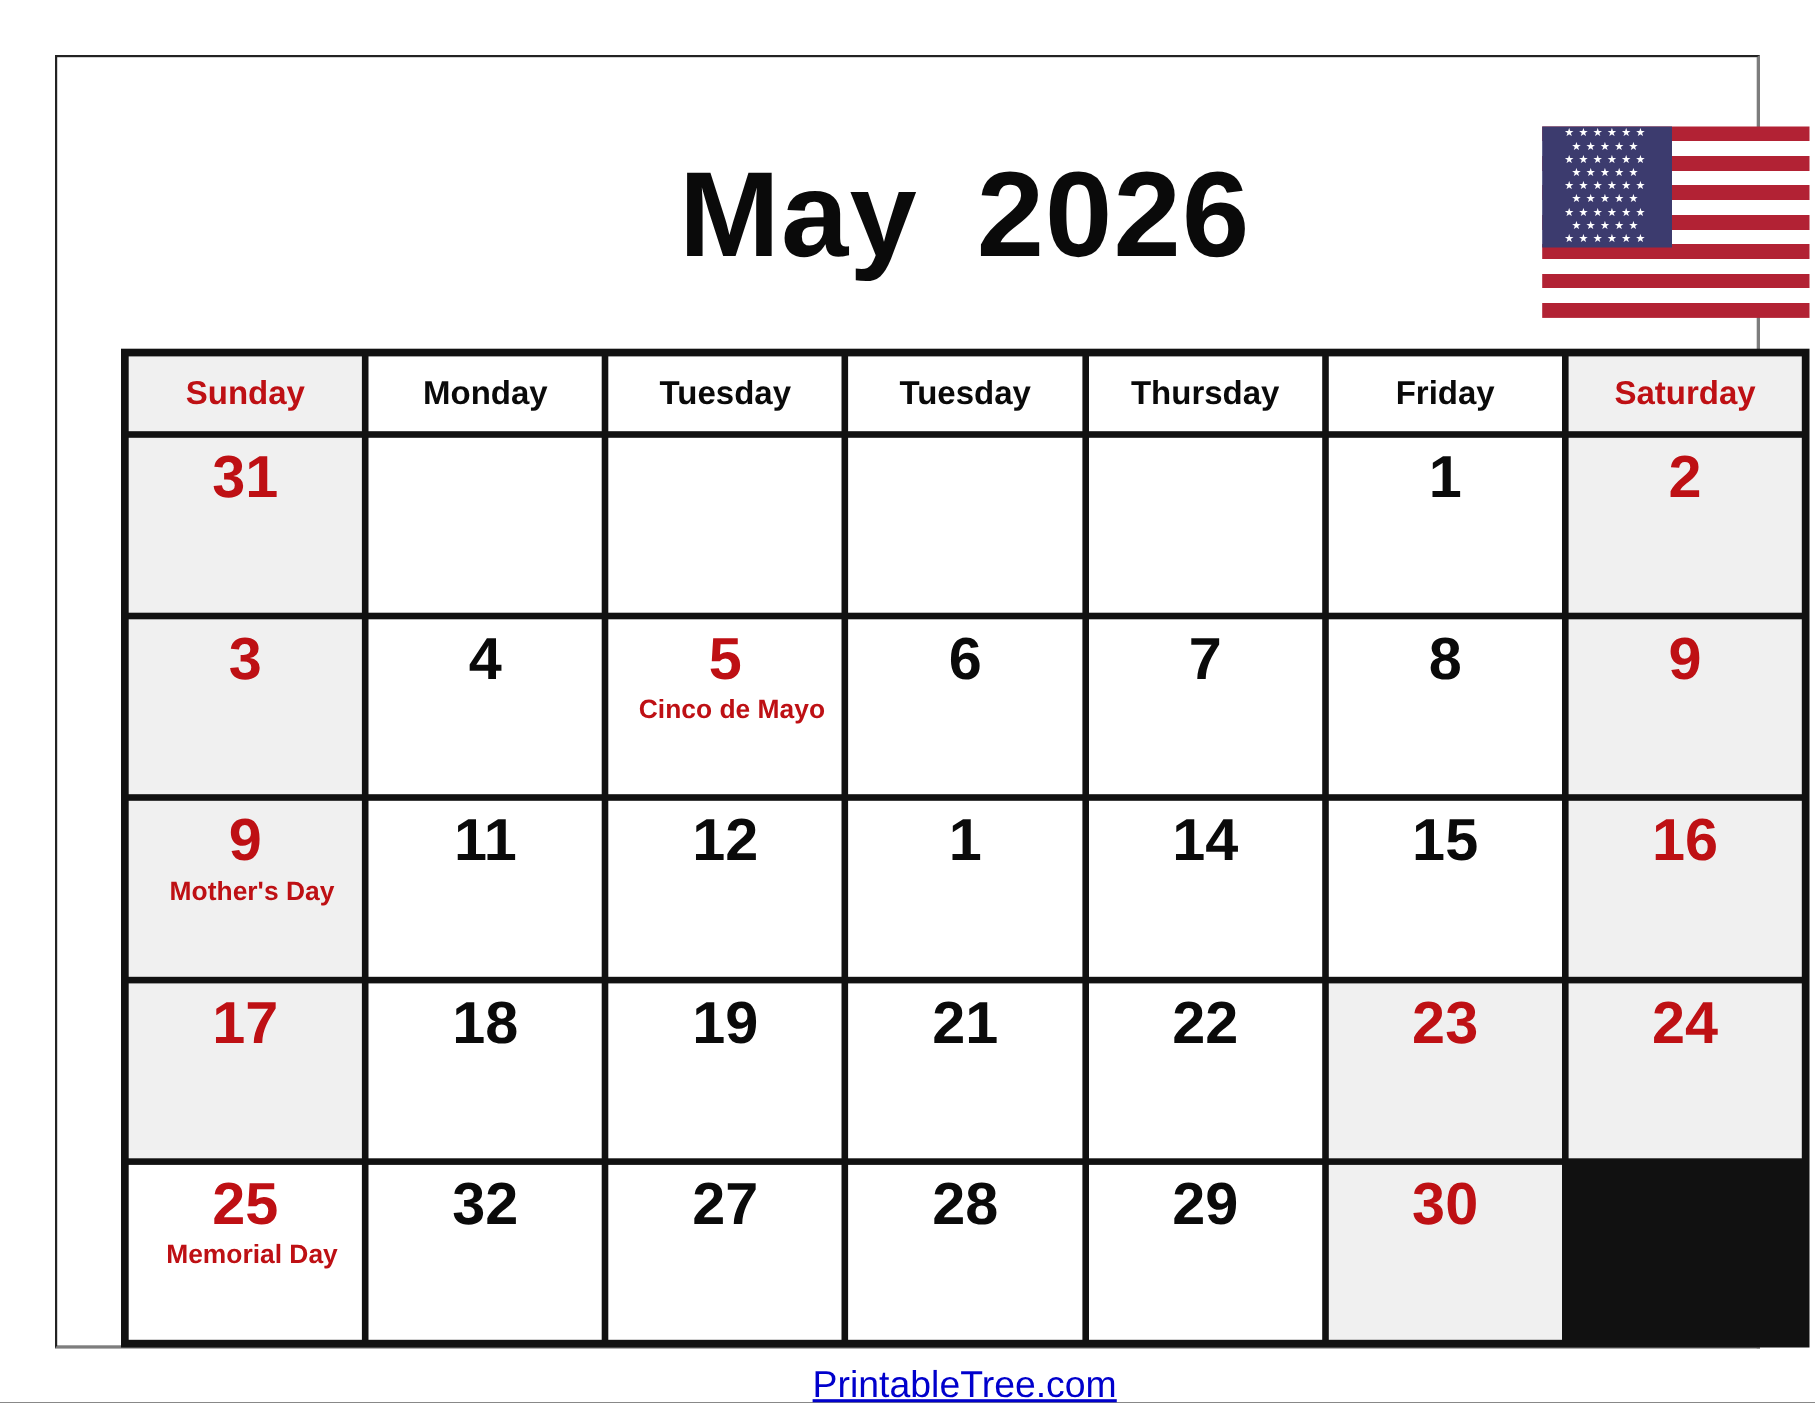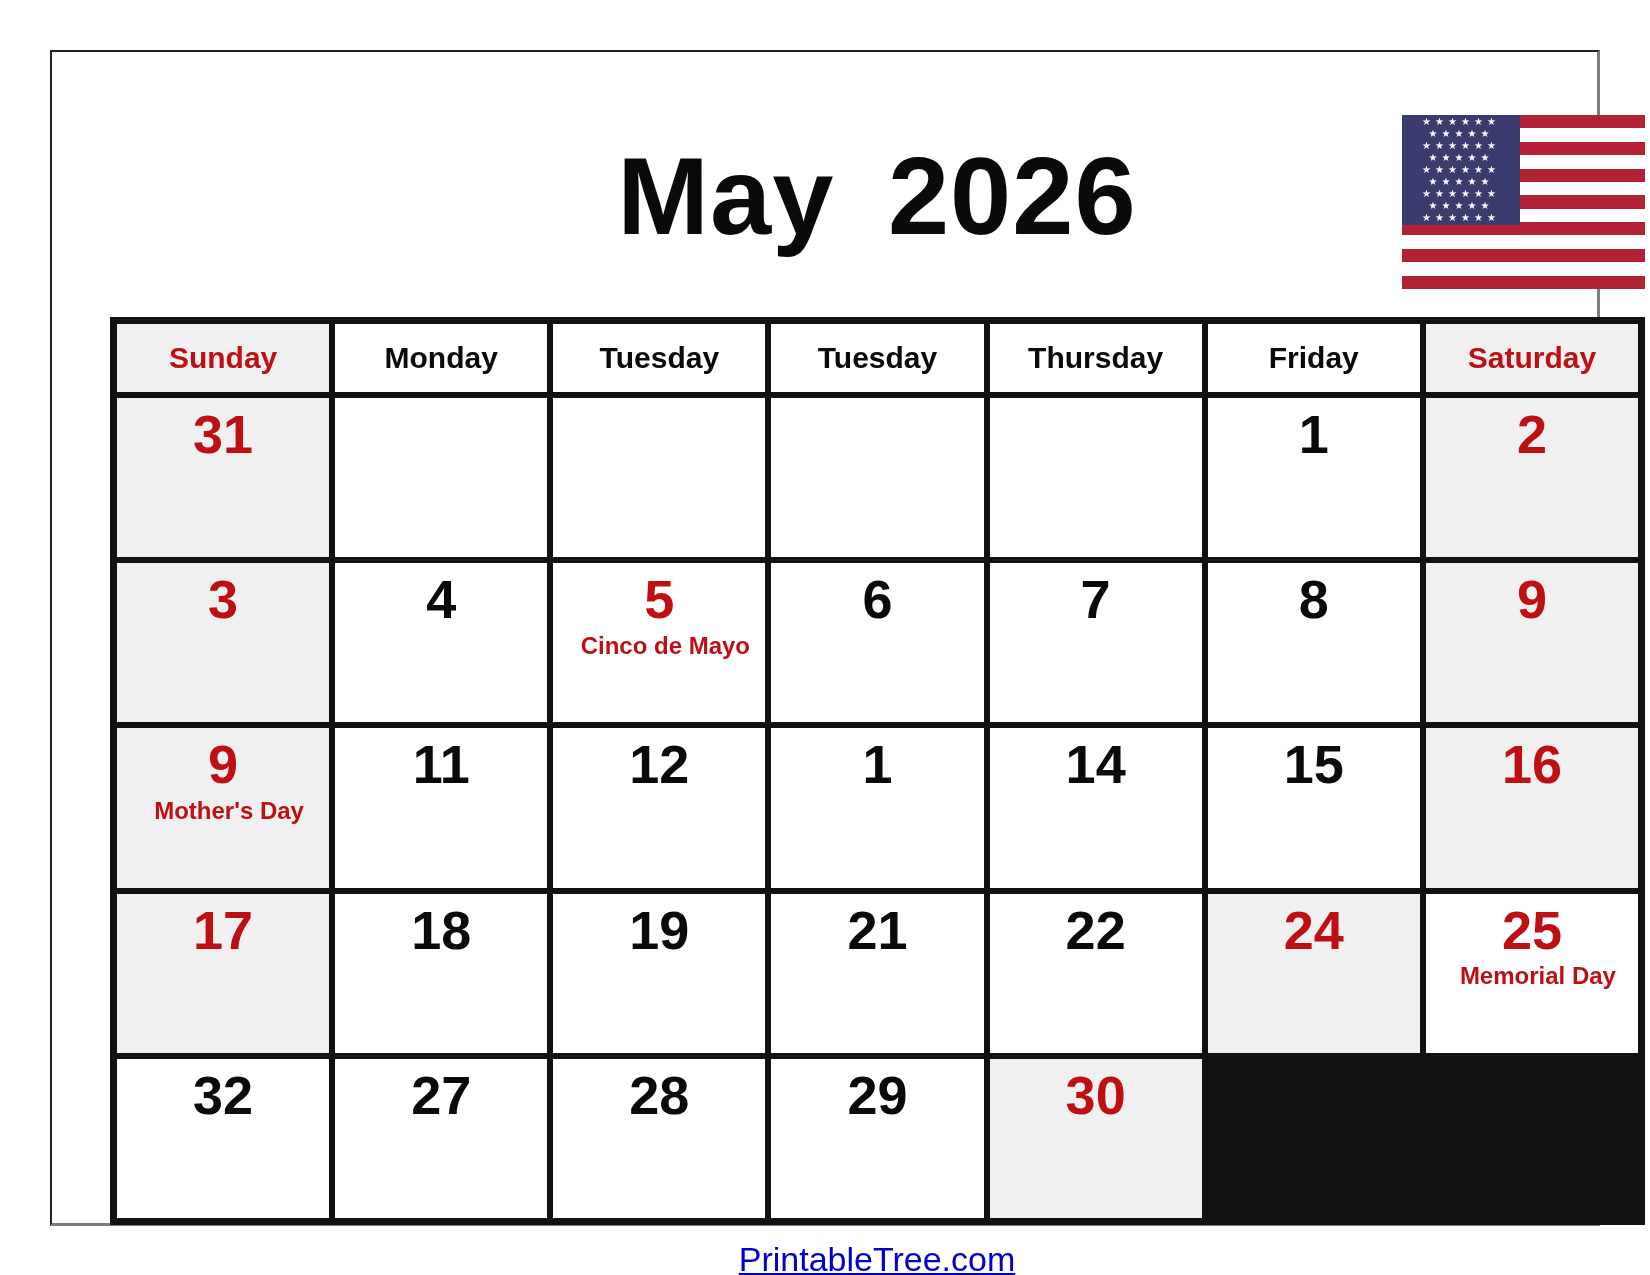--- a/index.html
+++ b/index.html
@@ -170,20 +170,23 @@
       <div class="day-cell">
         <div class="day-num">19</div>
       </div>
       <div class="day-cell">
         <div class="day-num">21</div>
       </div>
       <div class="day-cell">
         <div class="day-num">22</div>
       </div>
       <div class="day-cell weekend">
+        <div class="day-num red-text">23</div>
+      </div>
+      <div class="day-cell weekend">
         <div class="day-num red-text">24</div>
       </div>
       <div class="day-cell">
         <div class="day-num red-text">25</div>
         <div class="holiday-label">Memorial Day</div>
       </div>
       <div class="day-cell">
         <div class="day-num">32</div>
       </div>
       <div class="day-cell">

